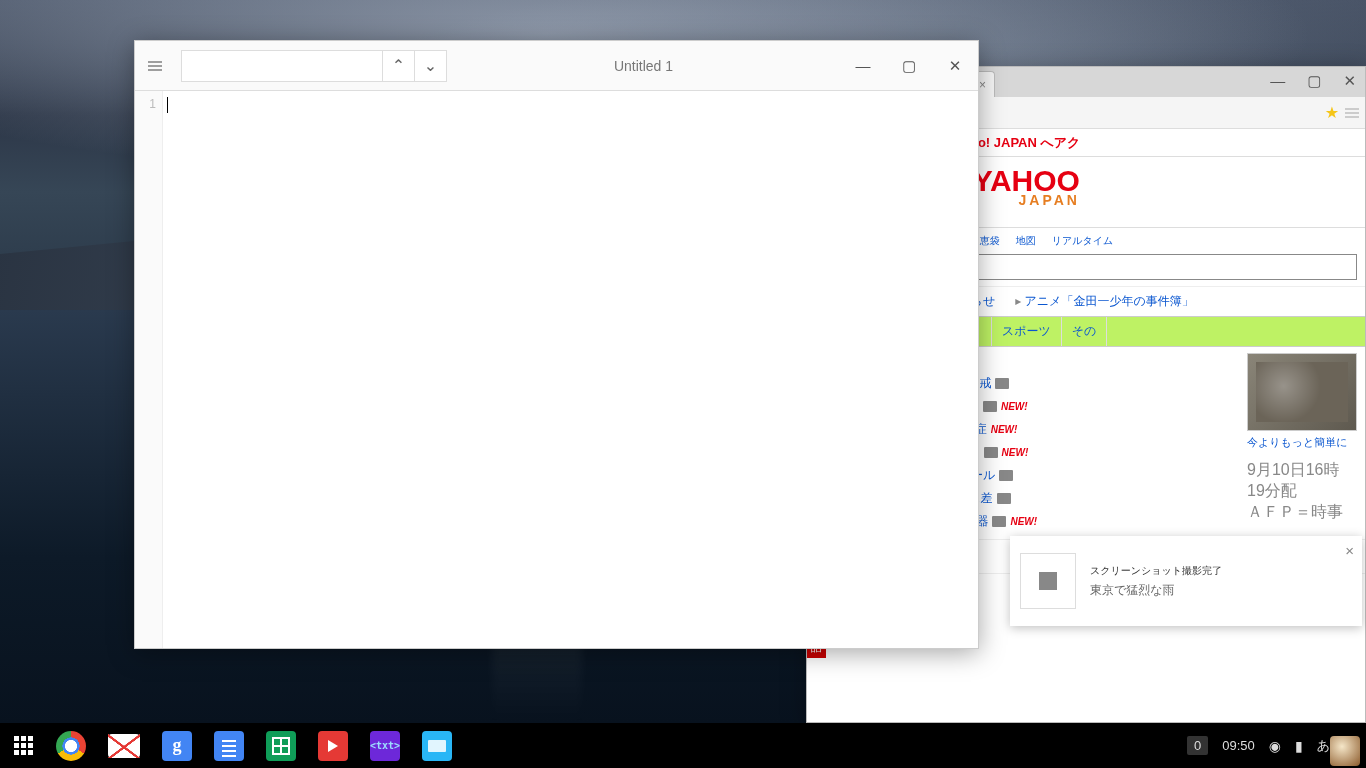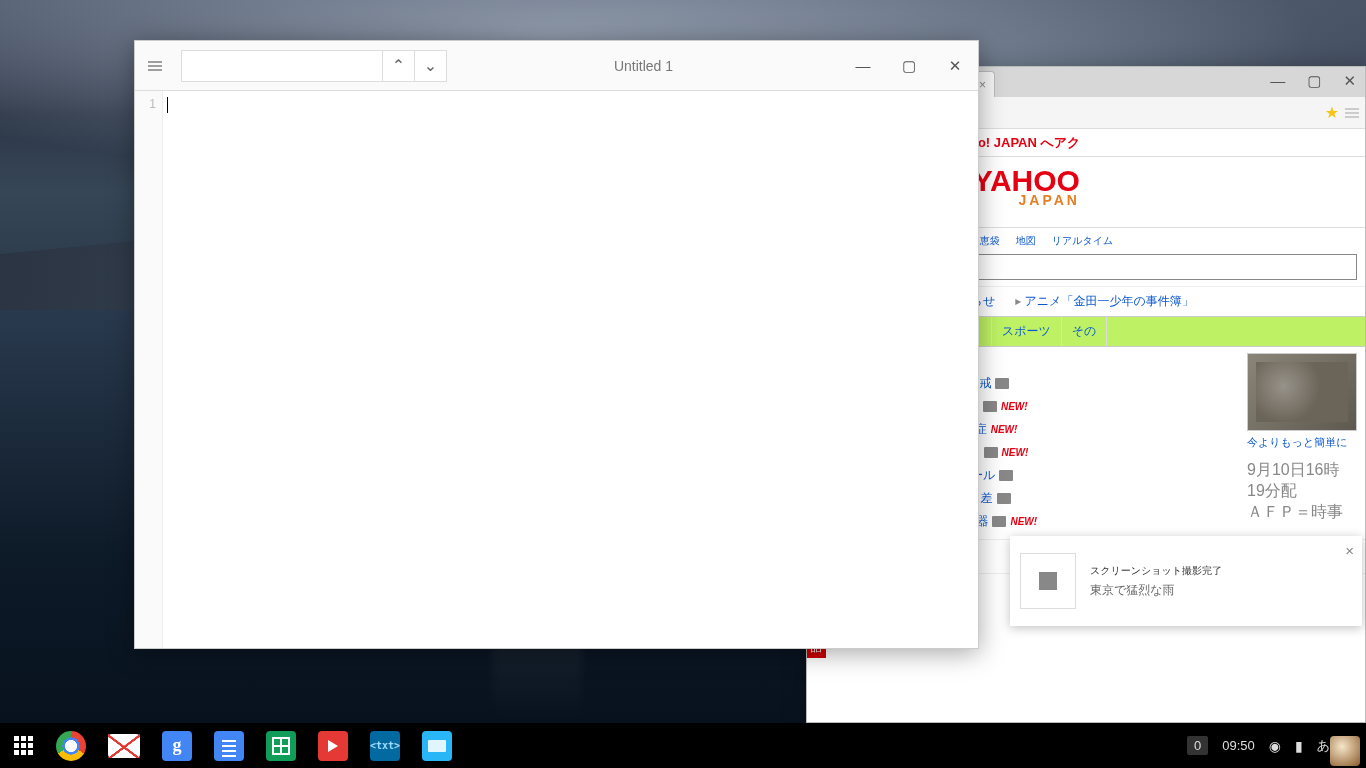--- a/index.html
+++ b/index.html
@@ -21,21 +21,21 @@
 .app.chrome { background: radial-gradient(circle at 50% 50%, #fff 0 28%, #4285f4 29% 40%, transparent 41%), conic-gradient(#ea4335 0 120deg, #fbbc05 120deg 240deg, #34a853 240deg 360deg); border-radius: 50%; }
 .app.gmail { background:#fff; position:relative; width:32px; height:24px; }
 .app.gmail::before { content:""; position:absolute; inset:0; background:linear-gradient(to bottom right, transparent 49%, #e53935 50% 55%, transparent 56%), linear-gradient(to bottom left, transparent 49%, #e53935 50% 55%, transparent 56%); }
 .app.google { background:#4285f4; color:#fff; font-family: Georgia, serif; }
 .app.docs { background:#4285f4; }
 .app.docs::after{content:""; width:14px; height:2px; background:#fff; box-shadow:0 5px 0 #fff, 0 10px 0 #fff, 0 -5px 0 #fff;}
 .app.sheets { background:#0f9d58; }
 .app.sheets::after{content:""; width:14px; height:14px; background:linear-gradient(#fff,#fff) center/100% 2px no-repeat, linear-gradient(#fff,#fff) center/2px 100% no-repeat; border:2px solid #fff;}
 .app.youtube { background:#e53935; }
 .app.youtube::after{content:""; border-left:10px solid #fff; border-top:6px solid transparent; border-bottom:6px solid transparent;}
-.app.txt { background:#0369a1; color:#9cdcfe; font-size:10px; font-family:monospace;}
+.app.txt { background:#6d28d9; color:#9cdcfe; font-size:10px; font-family:monospace;}
 .app.files { background:#29b6f6; }
 .app.files::after{content:""; width:18px; height:12px; background:#e1f5fe; border-radius:1px;}
 
 .systray { margin-left: auto; display: flex; align-items: center; gap: 14px; color: #ddd; font-size: 13px; }
 .systray .badge { background:#333; padding:2px 7px; border-radius:2px; }
 .systray .ico { font-size:14px; }
 .stacked{display:flex;flex-direction:column;gap:2px;}
 .stacked span{width:14px;height:2px;background:#ccc;}
 
 

